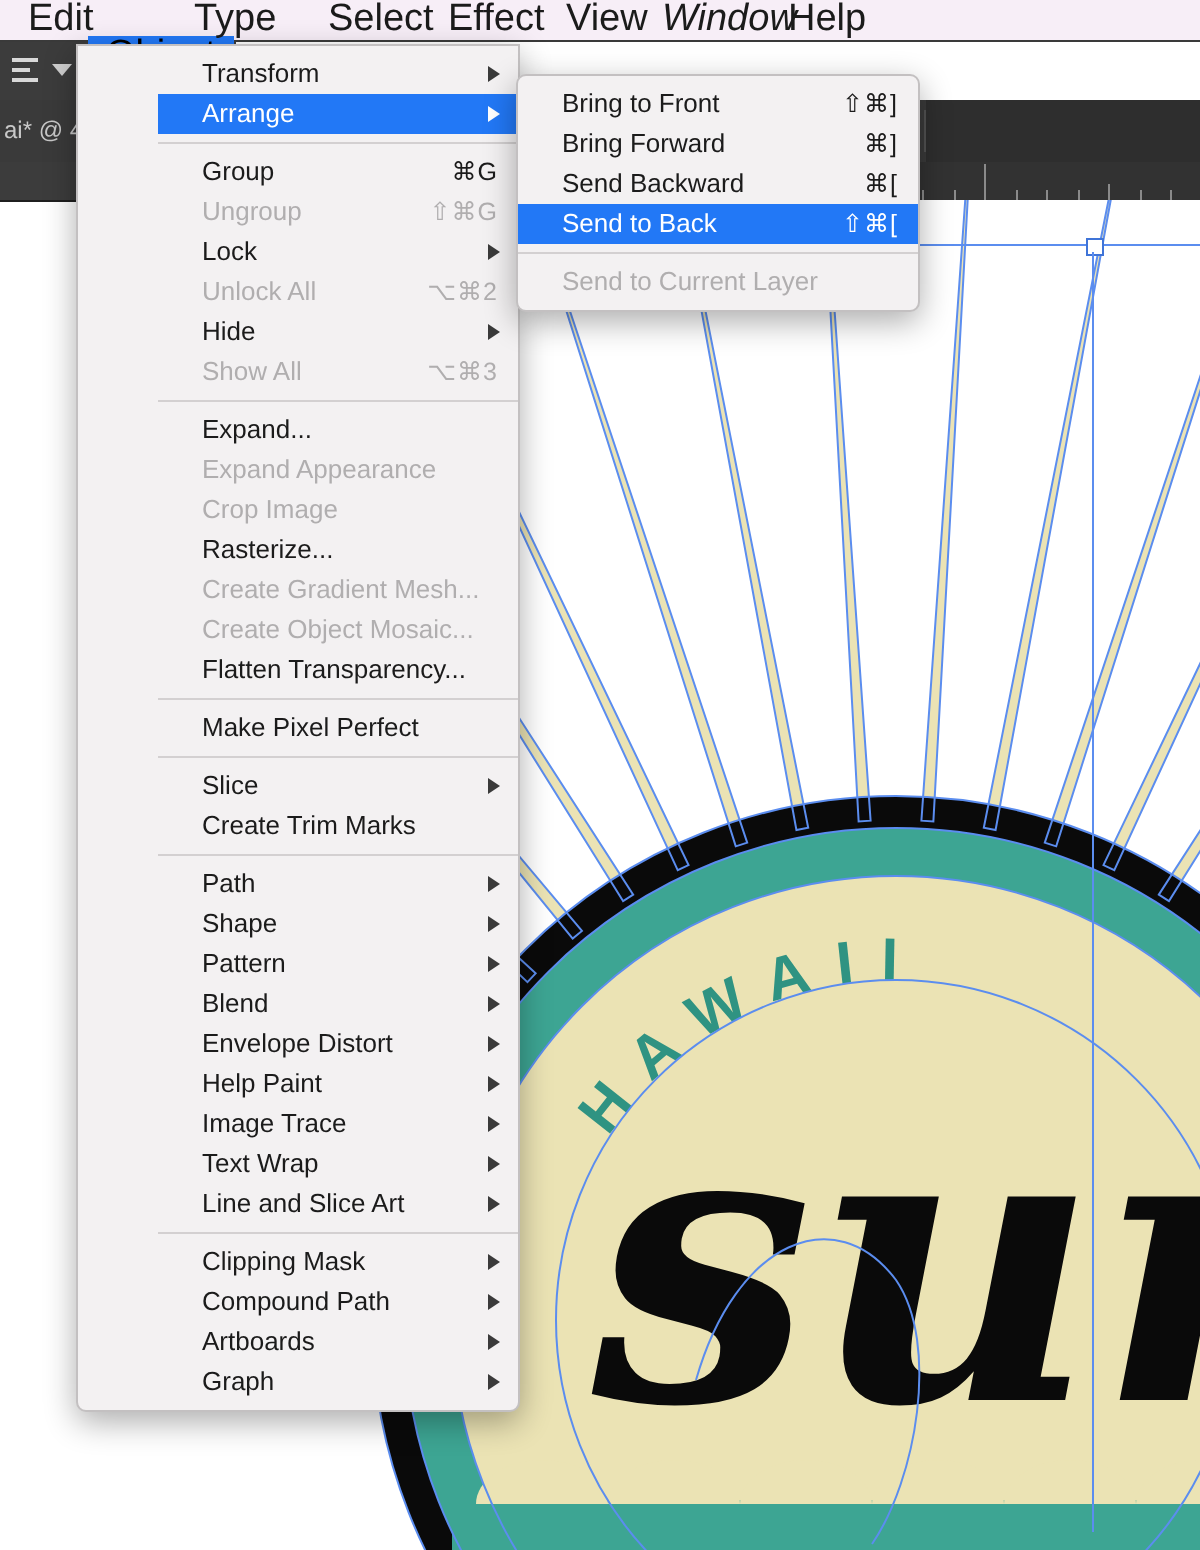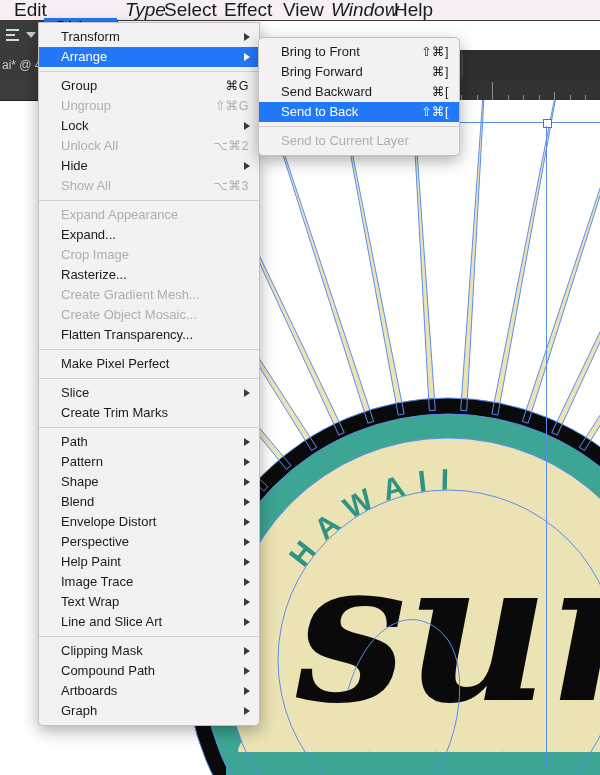--- a/index.html
+++ b/index.html
@@ -41,21 +41,21 @@
   .anchor{position:absolute;width:7px;height:7px;background:#ffffff;border:1px solid #3f74d8;}
 
   
   #menubar{position:absolute;left:0;top:0;width:600px;height:20px;background:#f7eef7;border-bottom:1px solid #3a3a3a;z-index:40;}
   .mb-item{position:absolute;top:0;height:20px;line-height:20px;font-size:19px;color:#1b1b1b;padding:0 9px;box-sizing:border-box;white-space:nowrap;cursor:default;}
   .mb-item.active{background:#2278f6;color:#000000;margin-top:18px;}
 
   
   .menu{position:absolute;background:#f3f1f2;border:1px solid #c3c0c1;border-radius:5px;
         box-shadow:0 5px 16px rgba(0,0,0,.32);z-index:60;padding:4px 0;box-sizing:border-box;}
-  #object-menu{left:38px;top:22px;width:222px;border-top-left-radius:0;border-top-right-radius:0;}
+  #object-menu{left:38px;top:22px;width:222px;border-top-left-radius:0;border-top-right-radius:0;padding-left:40px;}
   #arrange-menu{left:258px;top:37px;width:202px;}
 
   .mi{position:relative;height:20px;line-height:20px;font-size:13px;color:#1b1b1b;
       padding:0 12px 0 22px;white-space:nowrap;cursor:default;box-sizing:border-box;}
   .mi.dim{color:#b0aeaf;}
   .mi.hl{background:#2278f6;color:#ffffff;}
   .mi .key{position:absolute;right:10px;top:0;font-size:12.5px;letter-spacing:.5px;}
   .mi.dim .key{color:#b0aeaf;}
   .mi .arw{position:absolute;right:9px;top:6px;width:0;height:0;
            border-top:4.5px solid transparent;border-bottom:4.5px solid transparent;border-left:6px solid #3a3a3a;}
@@ -236,58 +236,57 @@
 
     <div class="sel-line" style="left:0;top:22px;width:482px;height:1px;"></div>
     <div class="anchor" style="left:425px;top:19px;"></div>
     <div class="sel-line" style="left:428px;top:26px;width:1px;height:640px;"></div>
   </div>
 </div>
 
 <div id="menubar">
     <div class="mb-item" style="left: 5px;">Edit</div>
     <div class="mb-item active" style="left: 44px;">Object</div>
-    <div class="mb-item" style="left: 116px; font-style: italic;">Type</div>
+    <div class="mb-item" style="left: 88px;">Type</div>
     <div class="mb-item" style="left: 155px;">Select</div>
     <div class="mb-item" style="left: 215px;">Effect</div>
     <div class="mb-item" style="left: 274px;">View</div>
     <div class="mb-item" style="left: 322px; font-style: italic;">Window</div>
     <div class="mb-item" style="left: 385px;">Help</div>
   </div>
 
 <div class="menu" id="object-menu">
     <div class="mi"><span>Transform</span><span class="arw"></span></div>
     <div class="mi hl"><span>Arrange</span><span class="arw"></span></div>
     <div class="sep"></div>
     <div class="mi"><span>Group</span><span class="key">⌘G</span></div>
     <div class="mi dim"><span>Ungroup</span><span class="key">⇧⌘G</span></div>
     <div class="mi"><span>Lock</span><span class="arw"></span></div>
     <div class="mi dim"><span>Unlock All</span><span class="key">⌥⌘2</span></div>
     <div class="mi"><span>Hide</span><span class="arw"></span></div>
     <div class="mi dim"><span>Show All</span><span class="key">⌥⌘3</span></div>
     <div class="sep"></div>
+    <div class="mi"><span>Expand...</span></div>
     <div class="mi dim"><span>Expand Appearance</span></div>
-    <div class="mi"><span>Expand...</span></div>
     <div class="mi dim"><span>Crop Image</span></div>
     <div class="mi"><span>Rasterize...</span></div>
     <div class="mi dim"><span>Create Gradient Mesh...</span></div>
     <div class="mi dim"><span>Create Object Mosaic...</span></div>
     <div class="mi"><span>Flatten Transparency...</span></div>
     <div class="sep"></div>
     <div class="mi"><span>Make Pixel Perfect</span></div>
     <div class="sep"></div>
     <div class="mi"><span>Slice</span><span class="arw"></span></div>
     <div class="mi"><span>Create Trim Marks</span></div>
     <div class="sep"></div>
     <div class="mi"><span>Path</span><span class="arw"></span></div>
+    <div class="mi"><span>Shape</span><span class="arw"></span></div>
     <div class="mi"><span>Pattern</span><span class="arw"></span></div>
-    <div class="mi"><span>Shape</span><span class="arw"></span></div>
     <div class="mi"><span>Blend</span><span class="arw"></span></div>
     <div class="mi"><span>Envelope Distort</span><span class="arw"></span></div>
-    <div class="mi"><span>Perspective</span><span class="arw"></span></div>
     <div class="mi"><span>Help Paint</span><span class="arw"></span></div>
     <div class="mi"><span>Image Trace</span><span class="arw"></span></div>
     <div class="mi"><span>Text Wrap</span><span class="arw"></span></div>
     <div class="mi"><span>Line and Slice Art</span><span class="arw"></span></div>
     <div class="sep"></div>
     <div class="mi"><span>Clipping Mask</span><span class="arw"></span></div>
     <div class="mi"><span>Compound Path</span><span class="arw"></span></div>
     <div class="mi"><span>Artboards</span><span class="arw"></span></div>
     <div class="mi"><span>Graph</span><span class="arw"></span></div>
   </div>

